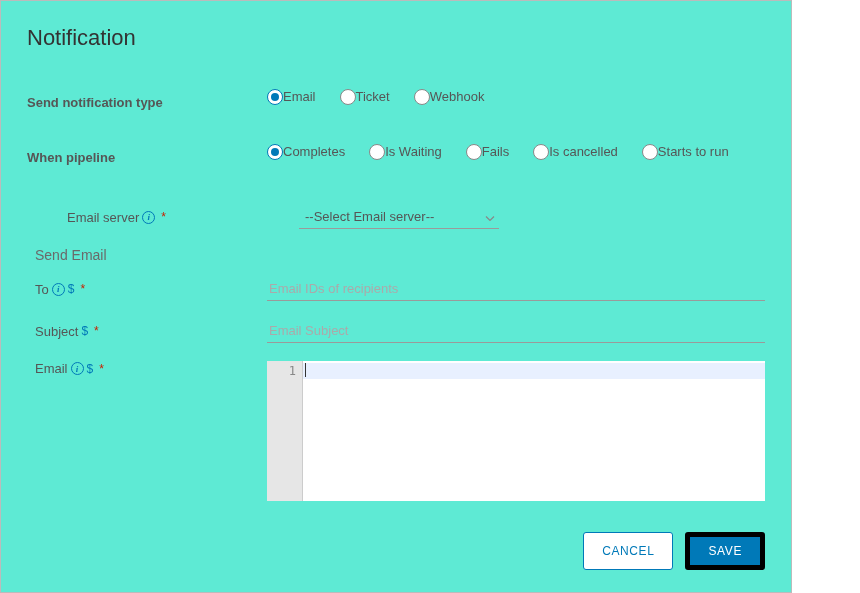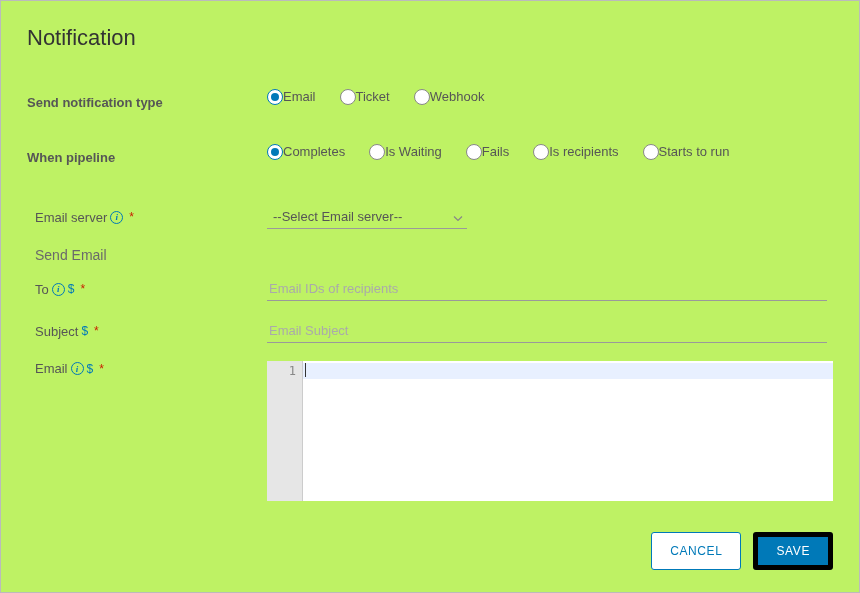--- a/index.html
+++ b/index.html
@@ -7,26 +7,26 @@
       margin: 0;
       padding: 0;
     }
     body {
       font-family: -apple-system, BlinkMacSystemFont, "Segoe UI", Arial, sans-serif;
       font-size: 13px;
       color: #565656;
       background: #fff;
     }
     .modal {
-      width: 860px;
+      width: 792px;
       height: 593px;
       border: 1px solid #bbb;
       padding: 24px 26px;
       position: relative;
-      background: #bef264;
+      background: #5eead4;
     }
     .modal-title {
       font-size: 22px;
       font-weight: 400;
       color: #333;
       margin-bottom: 32px;
     }
     .form-row {
       display: flex;
       align-items: center;
@@ -249,30 +249,30 @@
       <label class="radio-option">
         <span class="radio-circle"></span>
         <span>Is Waiting</span>
       </label>
       <label class="radio-option">
         <span class="radio-circle"></span>
         <span>Fails</span>
       </label>
       <label class="radio-option">
         <span class="radio-circle"></span>
-        <span>Is recipients</span>
+        <span>Is cancelled</span>
       </label>
       <label class="radio-option">
         <span class="radio-circle"></span>
         <span>Starts to run</span>
       </label>
     </div>
   </div>
 
-  <div class="form-row-small" style="align-items:center;">
+  <div class="form-row-small" style="align-items:center;margin-left:32px;">
     <div class="form-label-col" style="padding-left:8px;">
       <span>Email server</span>
       <span class="info-icon">i</span>
       <span class="required">*</span>
     </div>
     <div class="form-control-col">
       <div class="select-wrapper">
         <select class="select-control">
           <option>--Select Email server--</option>
         </select>

